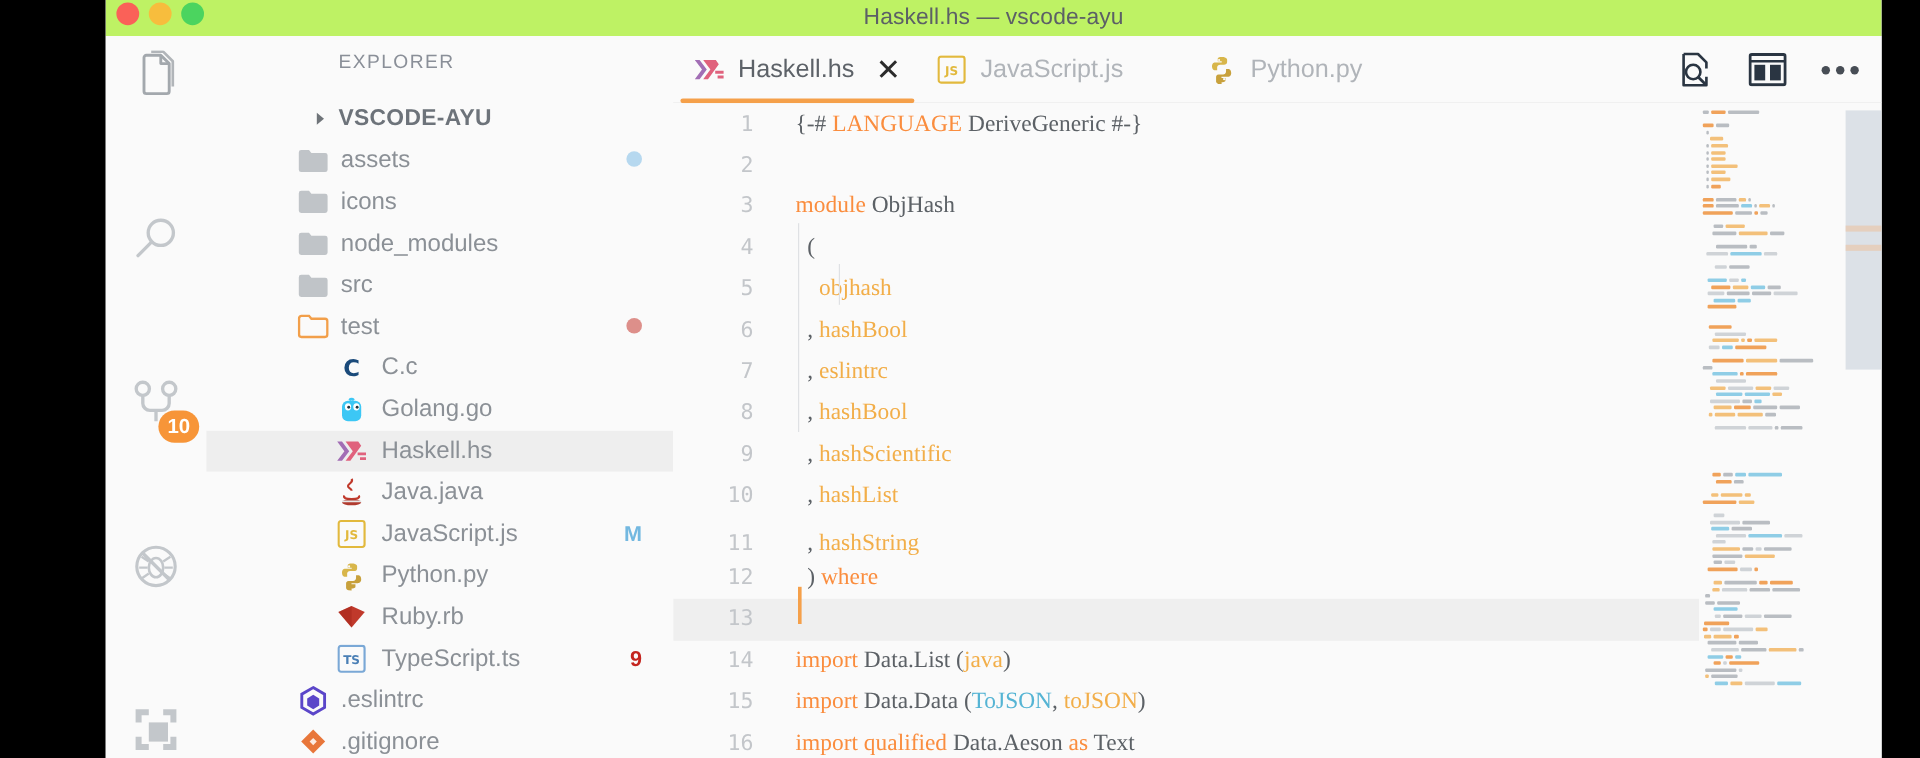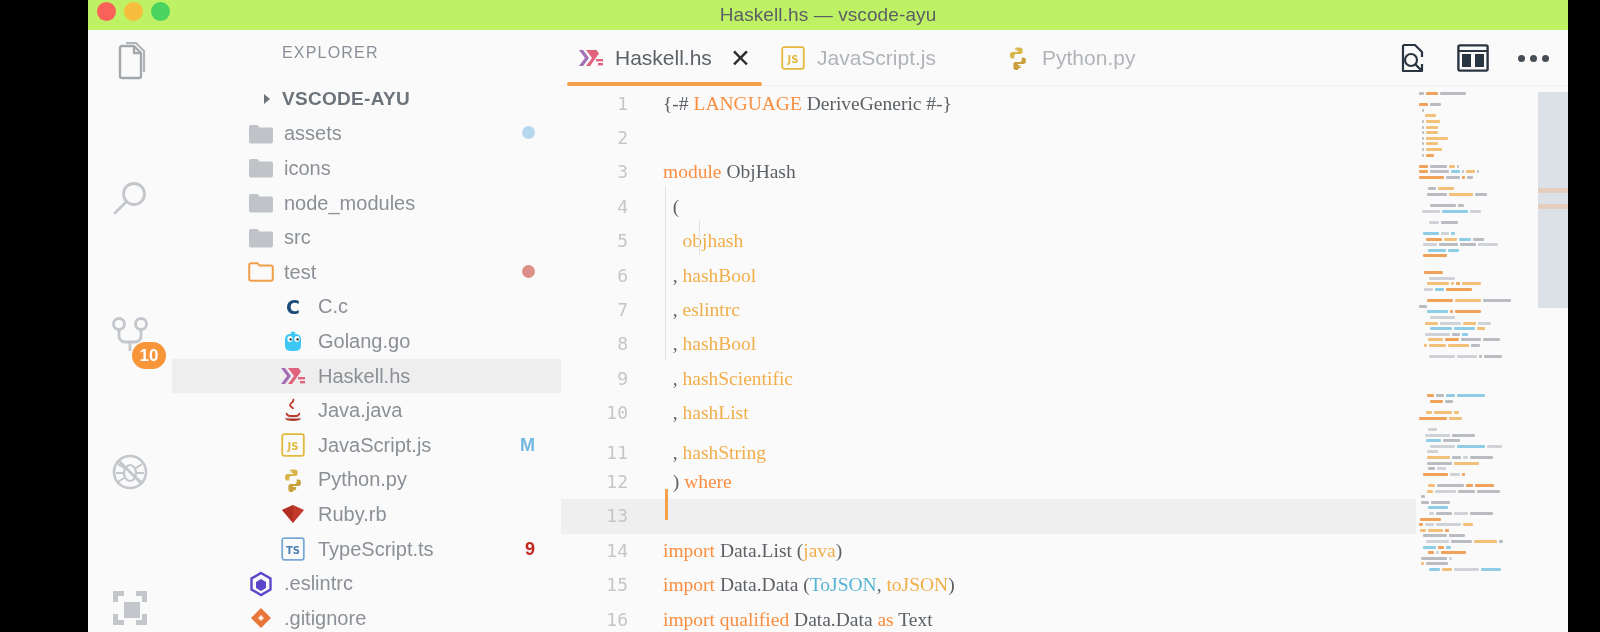--- a/index.html
+++ b/index.html
@@ -514,21 +514,21 @@
           <div class="code-line" style="top: 447.7px;">
             <span class="ln">14</span>
             <span class="ctext"><span class="kw">import</span><span class="pln"> Data.List (</span><span class="ent">java</span><span class="pln">)</span></span>
           </div>
           <div class="code-line" style="top: 482.1px;">
             <span class="ln">15</span>
             <span class="ctext"><span class="kw">import</span><span class="pln"> Data.Data (</span><span class="typ">ToJSON</span><span class="pln">, </span><span class="ent">toJSON</span><span class="pln">)</span></span>
           </div>
           <div class="code-line" style="top: 516.5px;">
             <span class="ln">16</span>
-            <span class="ctext"><span class="kw">import qualified</span><span class="pln"> Data.Data </span><span class="kw">as</span><span class="pln"> Text</span></span>
+            <span class="ctext"><span class="kw">import qualified</span><span class="pln"> Data.Aeson </span><span class="kw">as</span><span class="pln"> Text</span></span>
           </div>
         </div>
 
       <div class="indent-guide" style="left:104px; top:100px; height:174px;"></div>
       <div class="indent-guide" style="left:138px; top:134px; height:34px;"></div>
       <div class="cursor" style="left:104px; top:403px; height:31px;"></div>
     </div>
 
     <div class="minimap">
       <div id="minimap-rows">

